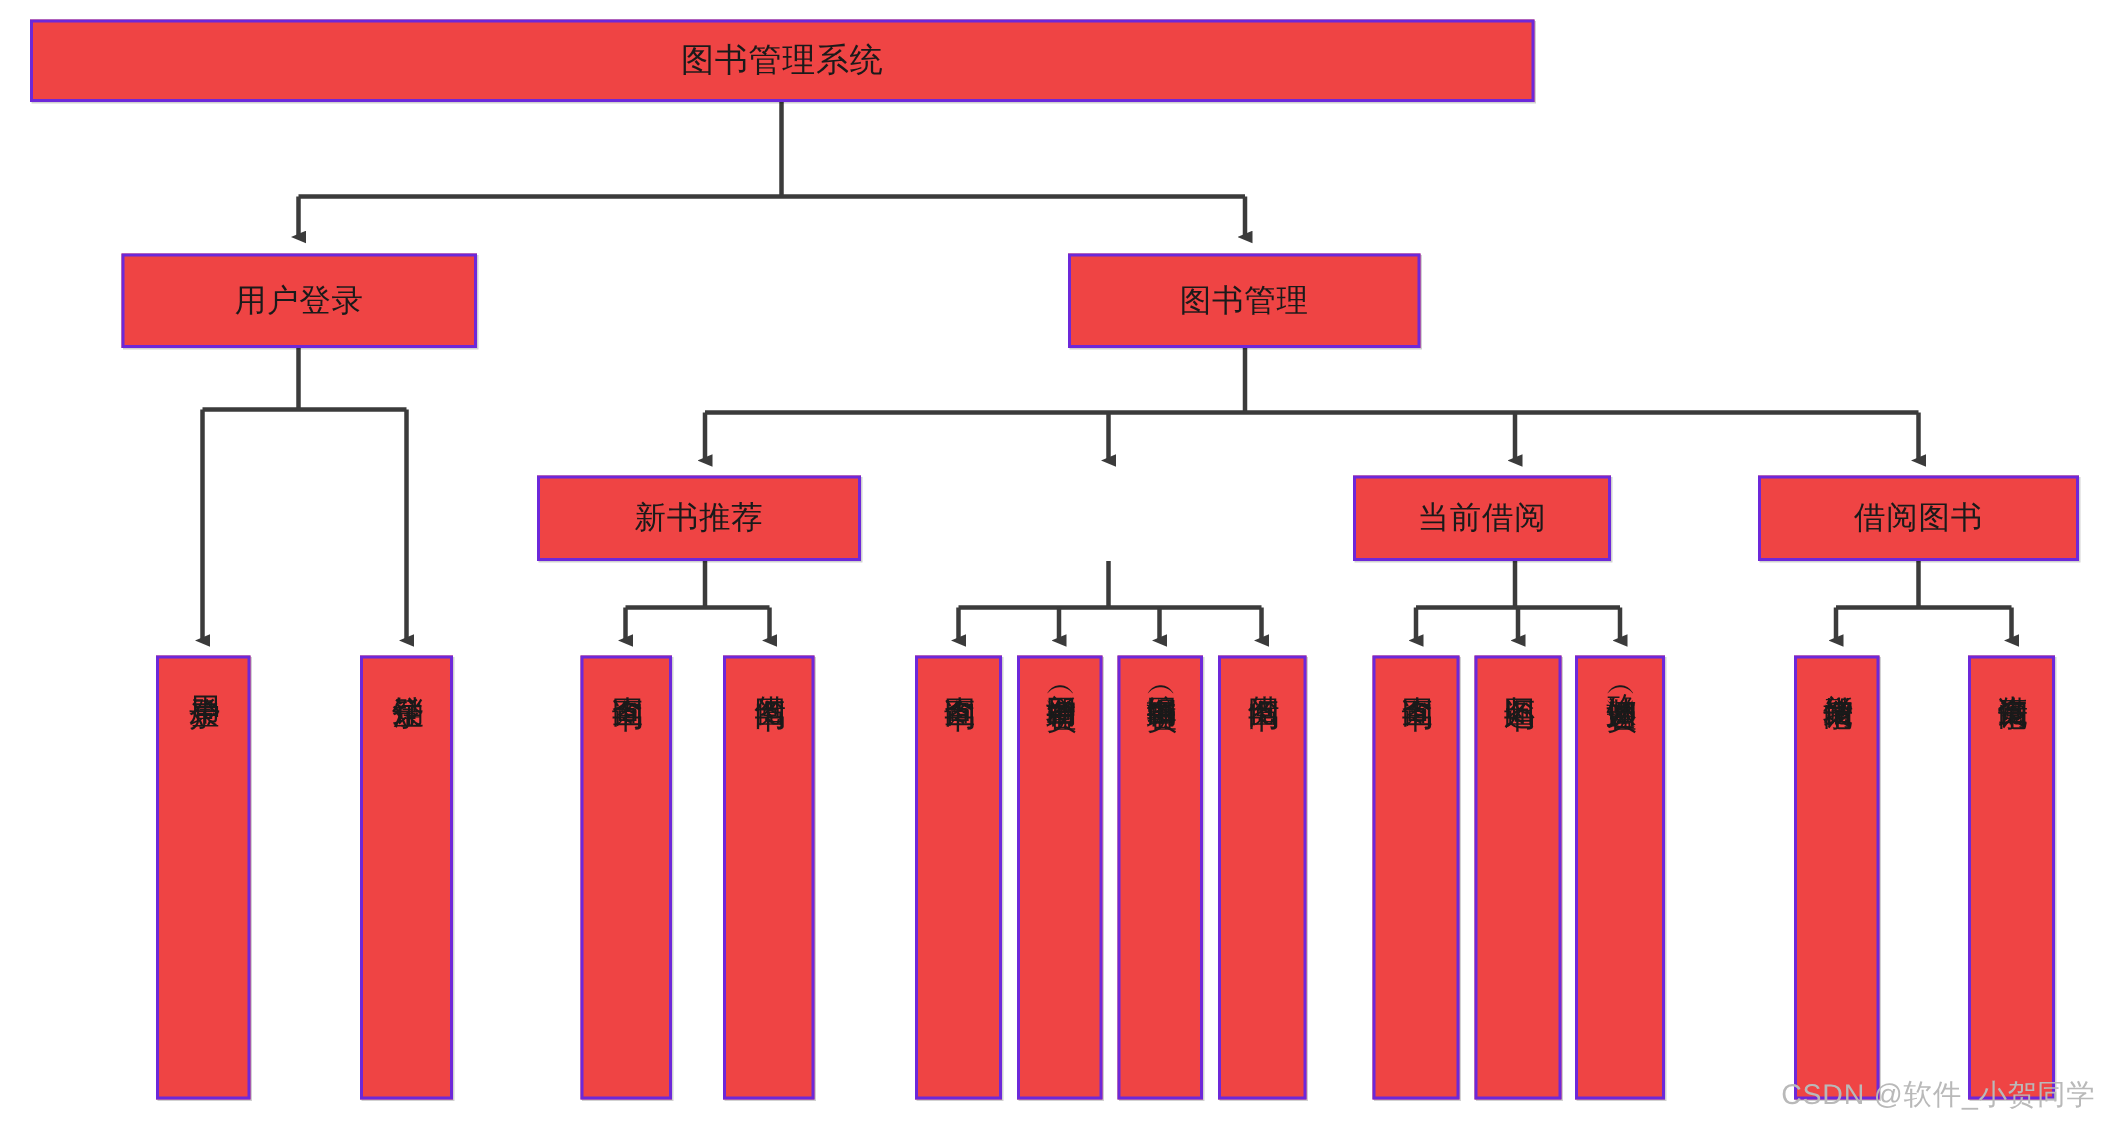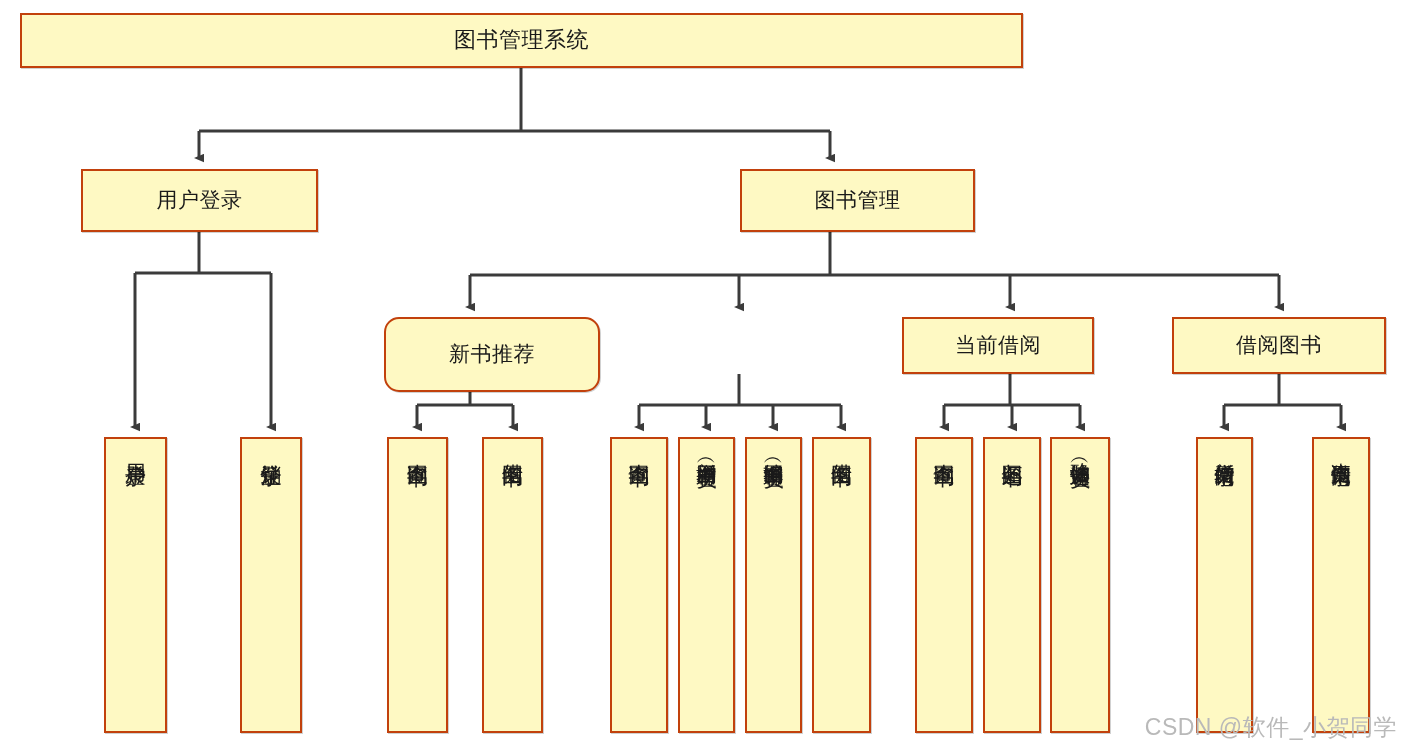--- a/index.html
+++ b/index.html
@@ -22,28 +22,27 @@
     position: absolute;
     left: 0;
     top: 0;
     width: 1405px;
     height: 747px;
     pointer-events: none;
   }
   .node {
     position: absolute;
     box-sizing: border-box;
-    background: #fef9c3;
-    border: 2px solid #c2410c;
+    background: #ef4444;
+    border: 2px solid #6d28d9;
     display: flex;
     align-items: center;
     justify-content: center;
     color: #1a1a1a;
     box-shadow: 1px 1px 0 rgba(0,0,0,0.18);
-    font-family: Liberation Serif, serif;
   }
   .node .lbl {
     display: block;
     text-align: center;
     line-height: 1.12;
     letter-spacing: 0.5px;
   }
   
   .node.h .lbl {
     font-size: 21px;
@@ -62,21 +61,21 @@
     font-size: 21px;
     line-height: 1.05;
     letter-spacing: 1px;
     white-space: nowrap;
   }
   .node.v.tall .lbl { font-size: 20px; }
   #watermark {
     position: absolute;
     right: 8px;
     bottom: 4px;
-    font-size: 23px;
+    font-size: 19px;
     color: #b9b9b9;
     white-space: nowrap;
     letter-spacing: 0.5px;
   }
 </style>
 </head>
 <body>
 
 <div id="canvas">
 
@@ -130,28 +129,28 @@
     </g>
   </svg>
 
   <div class="node h root" style="left:20px; top:13px; width:1003px; height:55px;">
     <span class="lbl">图书管理系统</span>
   </div>
 
   <div class="node h" style="left:81px; top:169px; width:237px; height:63px;">
     <span class="lbl">用户登录</span>
   </div>
-  <div class="node h" style="left:712px; top:169px; width:235px; height:63px;margin-left:28px;">
+  <div class="node h" style="left:712px; top:169px; width:235px; height:63px;">
     <span class="lbl">图书管理</span>
   </div>
 
-  <div class="node h" style="left:384px; top:317px; width:216px; height:75px;border-radius:15px;">
+  <div class="node h" style="left:358px; top:317px; width:216px; height:57px;">
     <span class="lbl">新书推荐</span>
   </div>
-  <div class="node h" style="left:902px; top:317px; width:192px; height:57px;">
+  <div class="node h" style="left:902px; top:317px; width:172px; height:57px;">
     <span class="lbl">当前借阅</span>
   </div>
   <div class="node h" style="left:1172px; top:317px; width:214px; height:57px;">
     <span class="lbl">借阅图书</span>
   </div>
 
   <div class="node v" style="left:104px; top:437px; width:63px; height:296px;">
     <span class="lbl">用户登录</span>
   </div>
   <div class="node v" style="left:240px; top:437px; width:62px; height:296px;">

